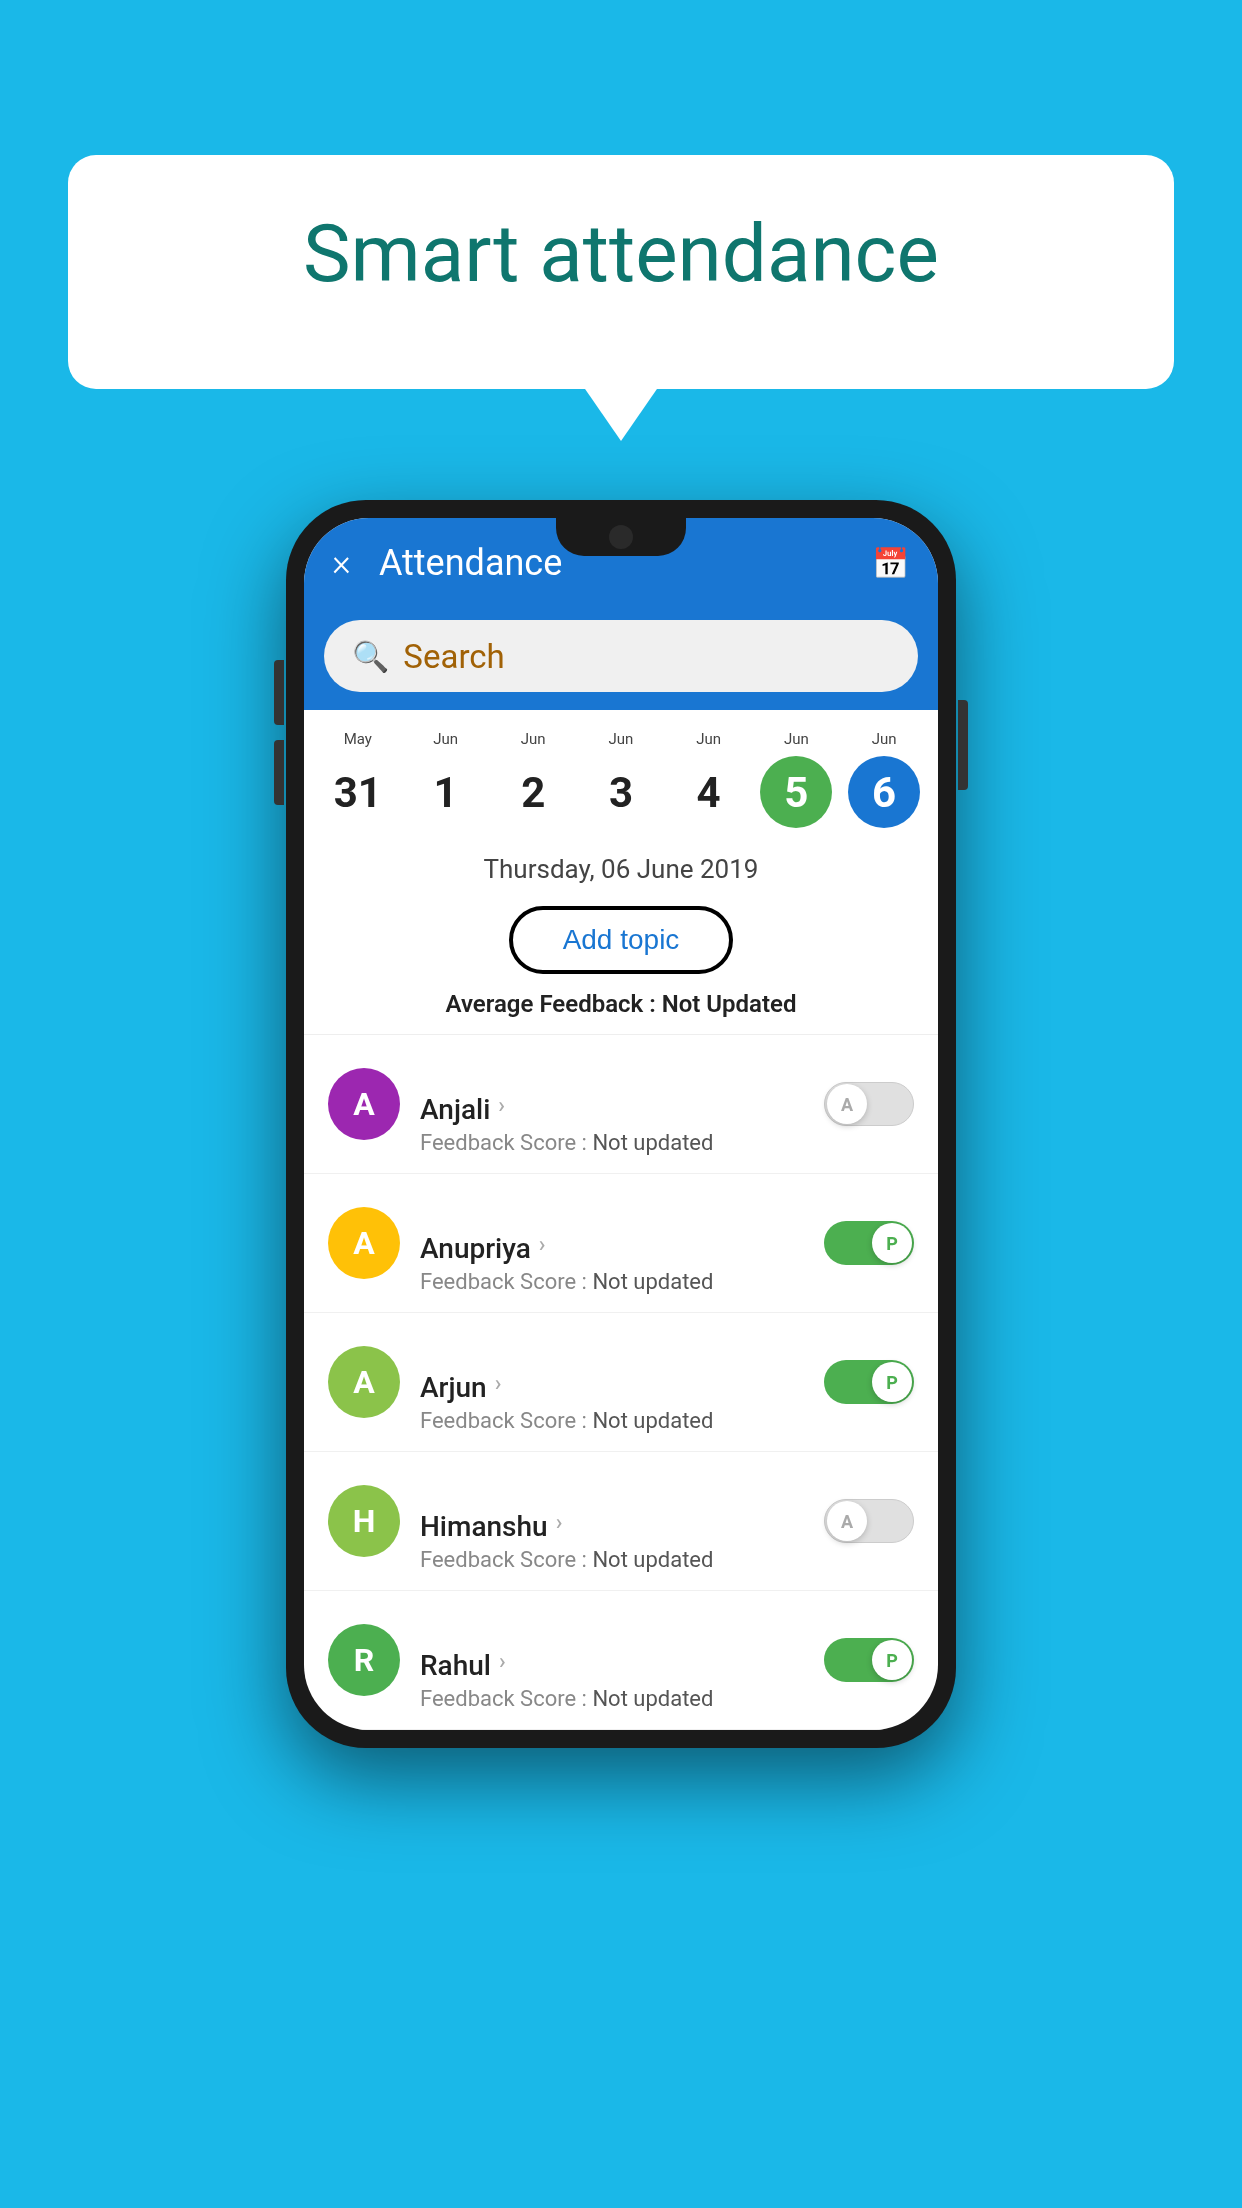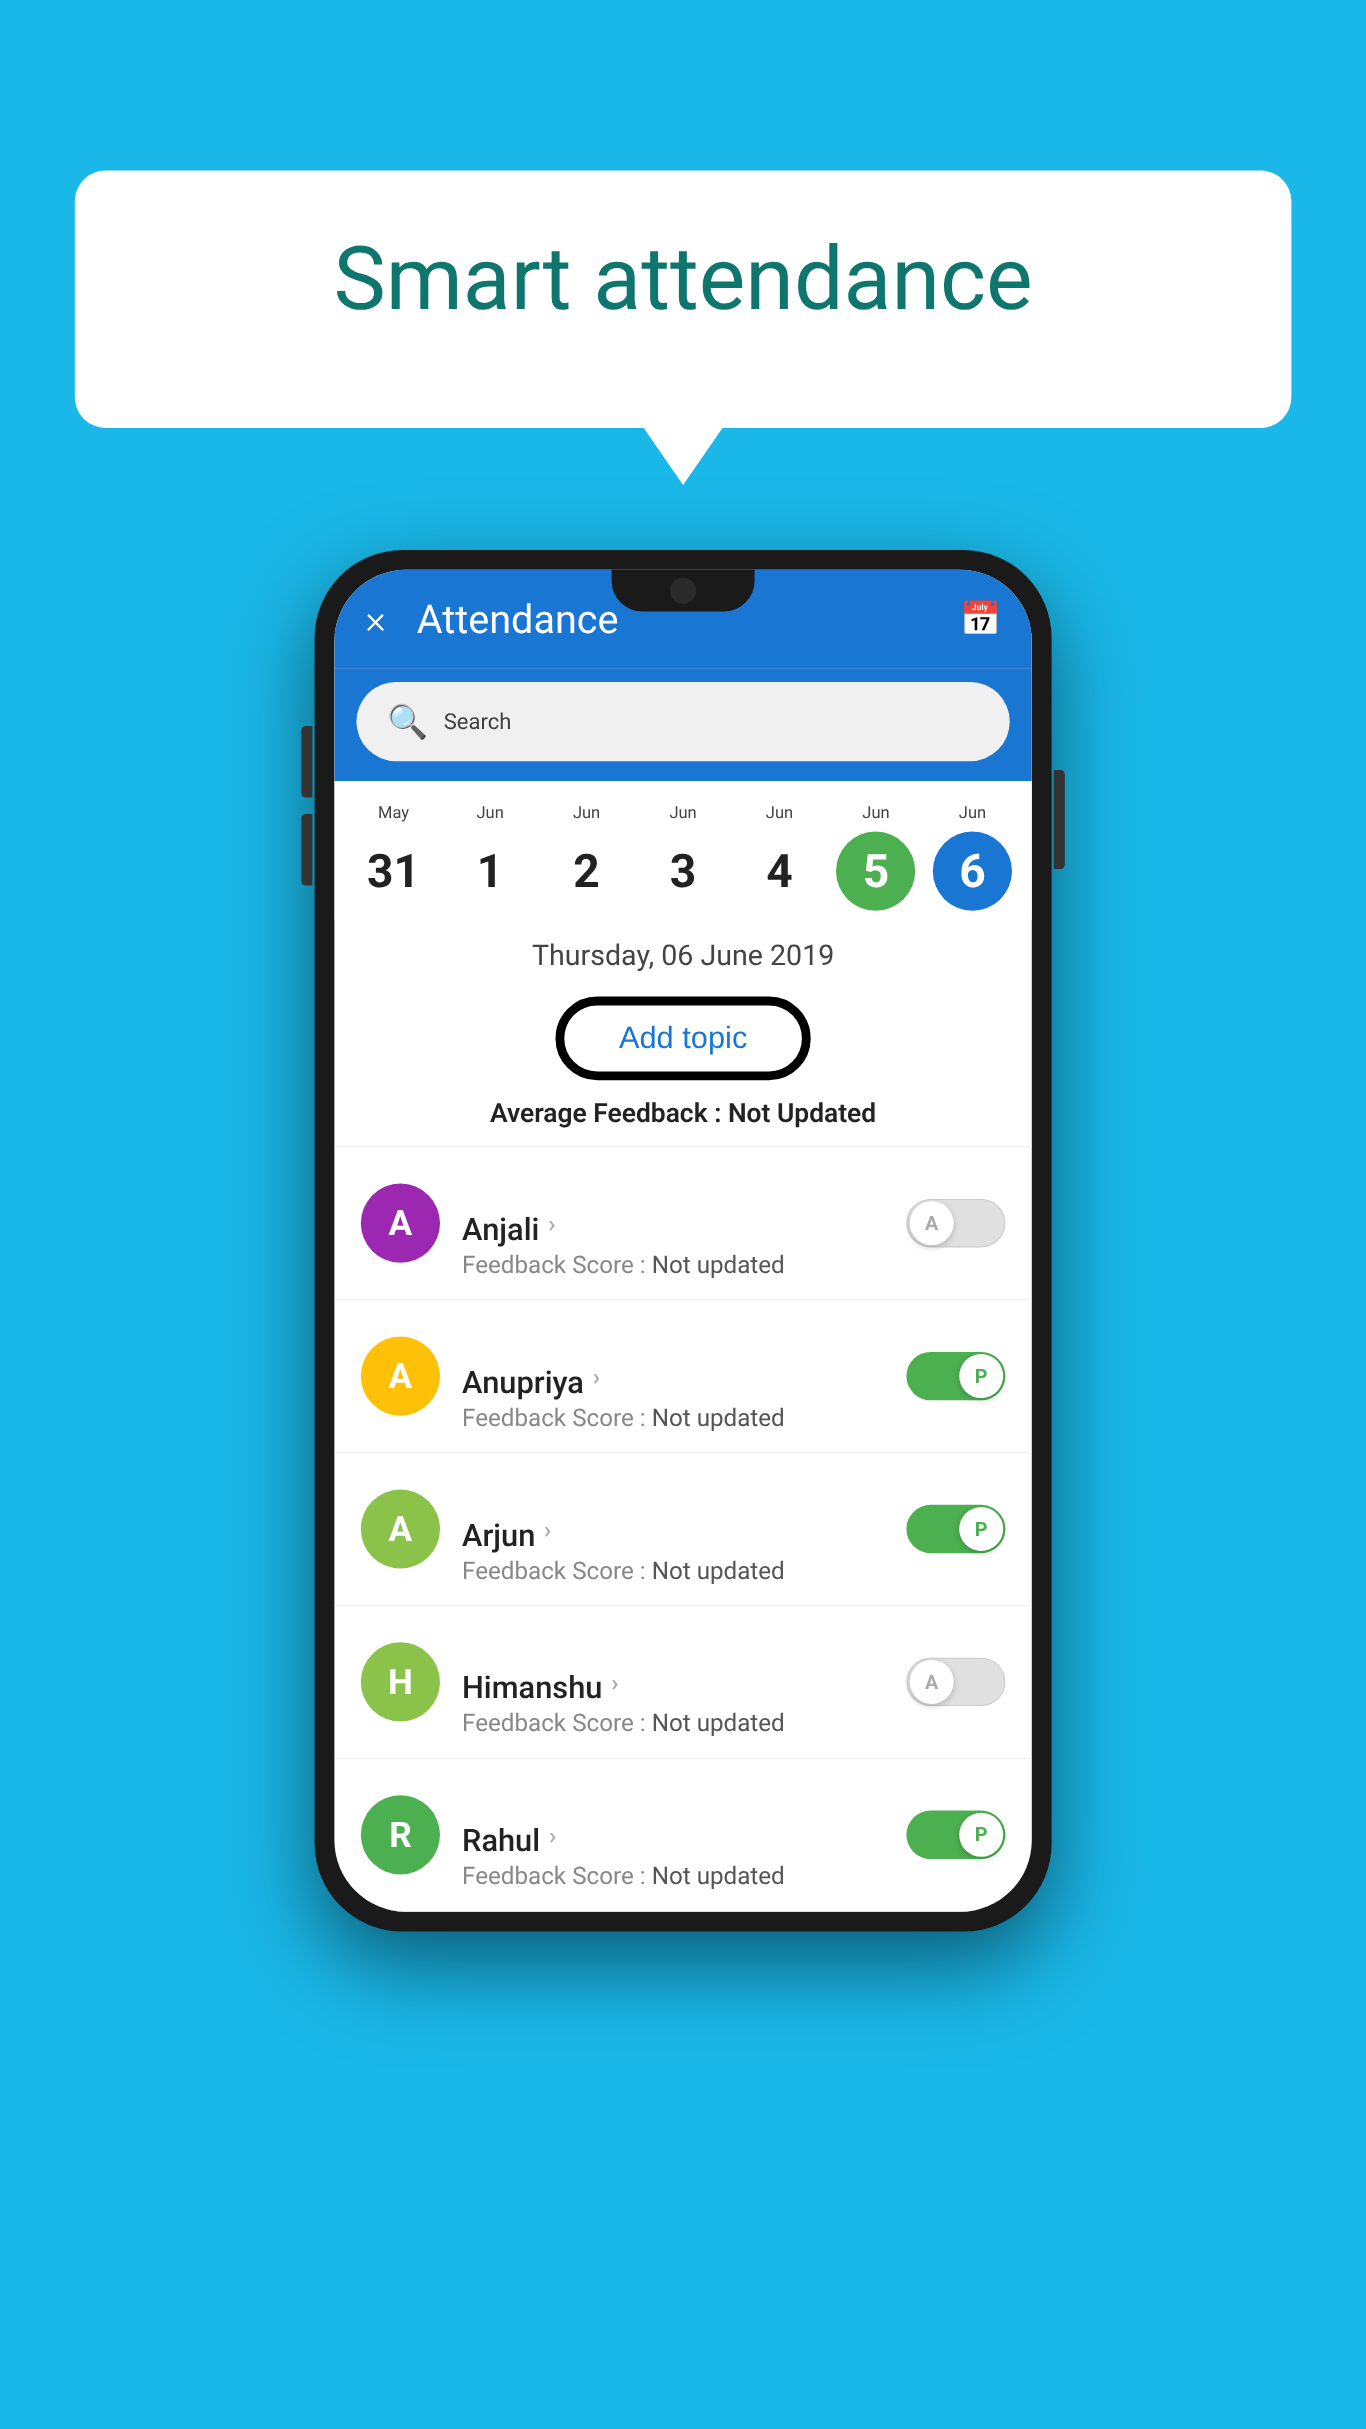--- a/index.html
+++ b/index.html
@@ -171,22 +171,22 @@
       padding: 0 28px;
       gap: 14px;
     }
 
     .search-icon {
       font-size: 30px;
       color: #888;
     }
 
     .search-text {
-      font-size: 20px;
-      color: #404040;
+      font-size: 33px;
+      color: #a16207;
     }
 
     
     .calendar-row {
       display: flex;
       justify-content: space-around;
       padding: 20px 10px 8px;
       background: white;
     }
 
@@ -234,21 +234,21 @@
     }
 
     
     .add-topic-wrapper {
       display: flex;
       justify-content: center;
       padding: 8px 0 16px;
     }
 
     .add-topic-btn {
-      border: 8px solid #000000;
+      border: 4px solid #000000;
       border-radius: 40px;
       padding: 14px 50px;
       font-size: 28px;
       color: #1976d2;
       background: white;
       cursor: pointer;
     }
 
     
     .avg-feedback {

